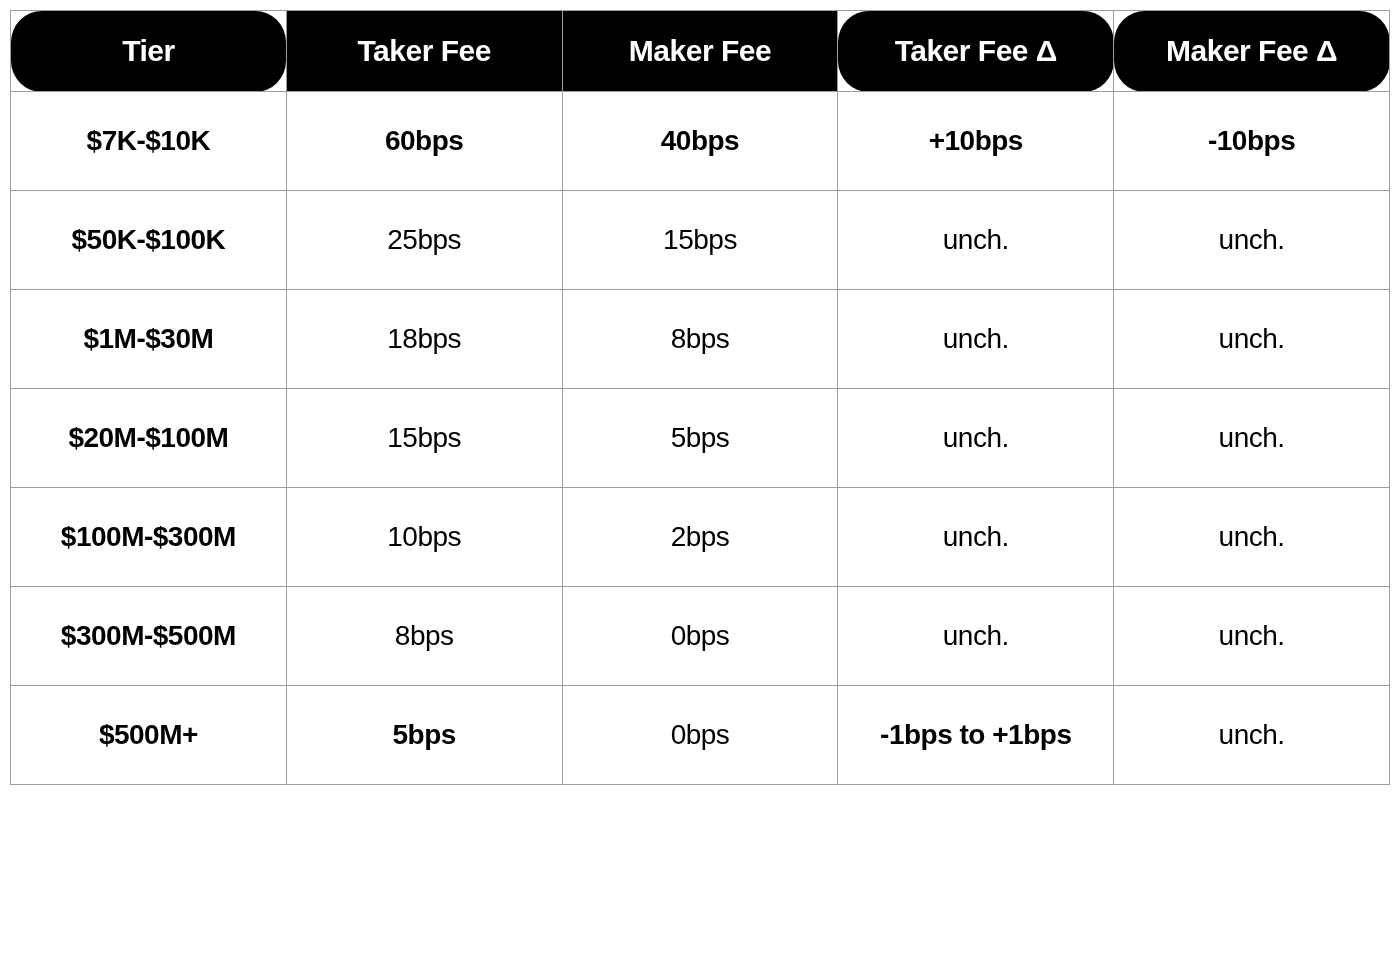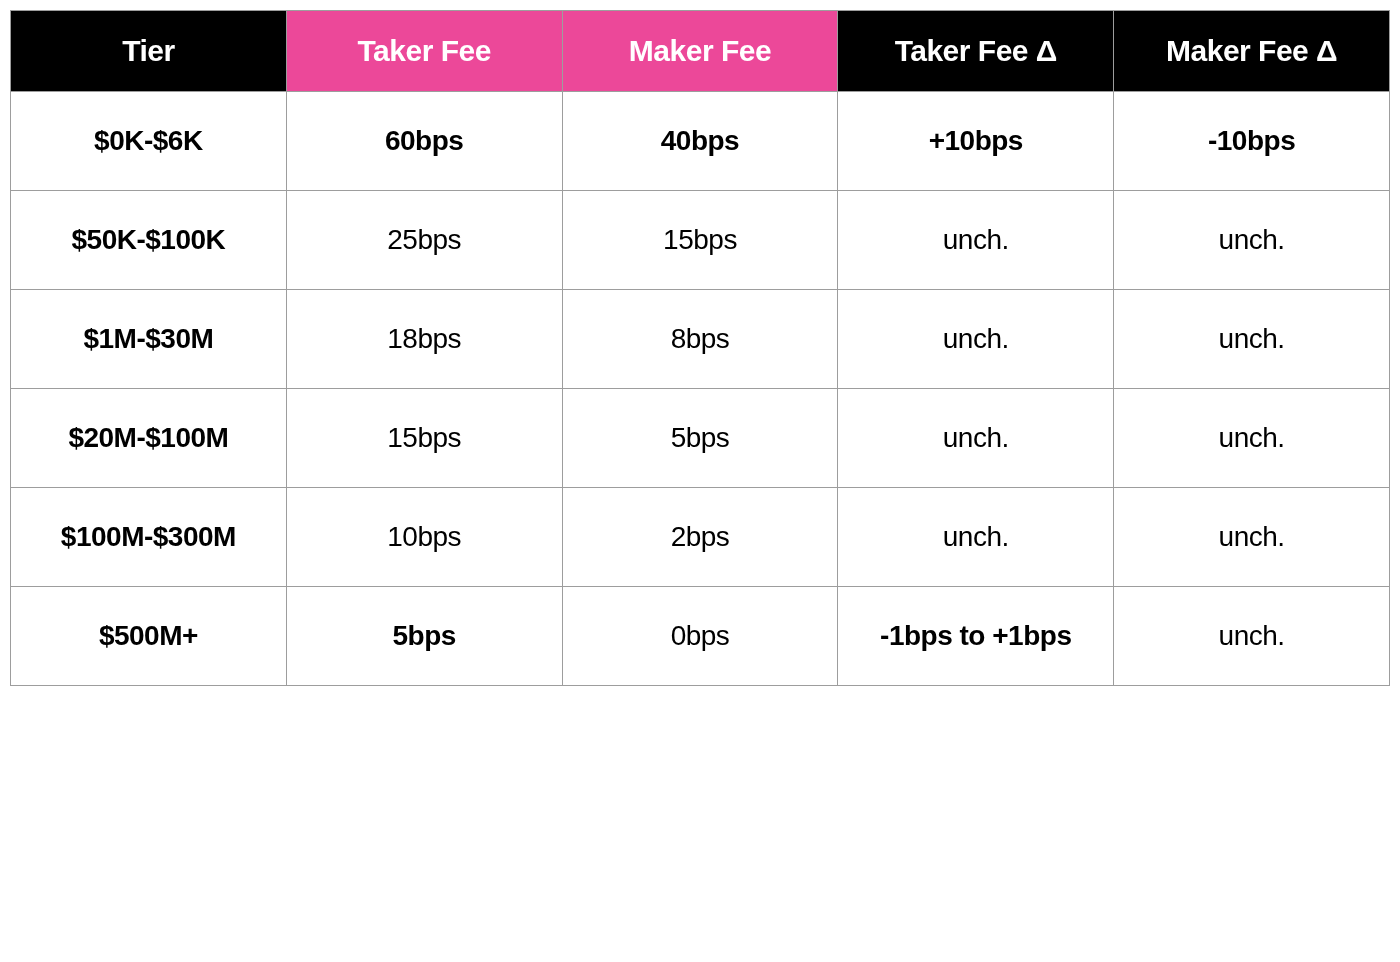--- a/index.html
+++ b/index.html
@@ -25,23 +25,24 @@
     letter-spacing: -0.5px;
   }
   table.fee-table thead th {
     height: 78px;
     color: #ffffff;
     font-weight: 700;
     font-size: 30px;
   }
   th.hdr-black {
     background: #000000;
+    border-radius: 31px;
   }
   th.hdr-blue {
-    background: #ec4899;
+    background: #000000;
   }
   table.fee-table tbody td {
     height: 96px;
     background: #ffffff;
     color: #000000;
     font-weight: 400;
   }
   table.fee-table tbody td.tier {
     font-weight: 700;
   }
@@ -58,21 +59,21 @@
     <tr>
       <th class="hdr-black">Tier</th>
       <th class="hdr-blue">Taker Fee</th>
       <th class="hdr-blue">Maker Fee</th>
       <th class="hdr-black">Taker Fee Δ</th>
       <th class="hdr-black">Maker Fee Δ</th>
     </tr>
   </thead>
   <tbody id="fee-body">
       <tr>
-        <td class="tier">$0K-$6K</td>
+        <td class="tier">$7K-$10K</td>
         <td class="bold">60bps</td>
         <td class="bold">40bps</td>
         <td class="bold">+10bps</td>
         <td class="bold">-10bps</td>
       </tr>
       <tr>
         <td class="tier">$50K-$100K</td>
         <td>25bps</td>
         <td>15bps</td>
         <td>unch.</td>
@@ -93,20 +94,27 @@
         <td>unch.</td>
       </tr>
       <tr>
         <td class="tier">$100M-$300M</td>
         <td>10bps</td>
         <td>2bps</td>
         <td>unch.</td>
         <td>unch.</td>
       </tr>
       <tr>
+        <td class="tier">$300M-$500M</td>
+        <td>8bps</td>
+        <td>0bps</td>
+        <td>unch.</td>
+        <td>unch.</td>
+      </tr>
+      <tr>
         <td class="tier">$500M+</td>
         <td class="bold">5bps</td>
         <td>0bps</td>
         <td class="bold">-1bps to +1bps</td>
         <td>unch.</td>
       </tr>
     </tbody>
 </table>
 
 </body></html>

